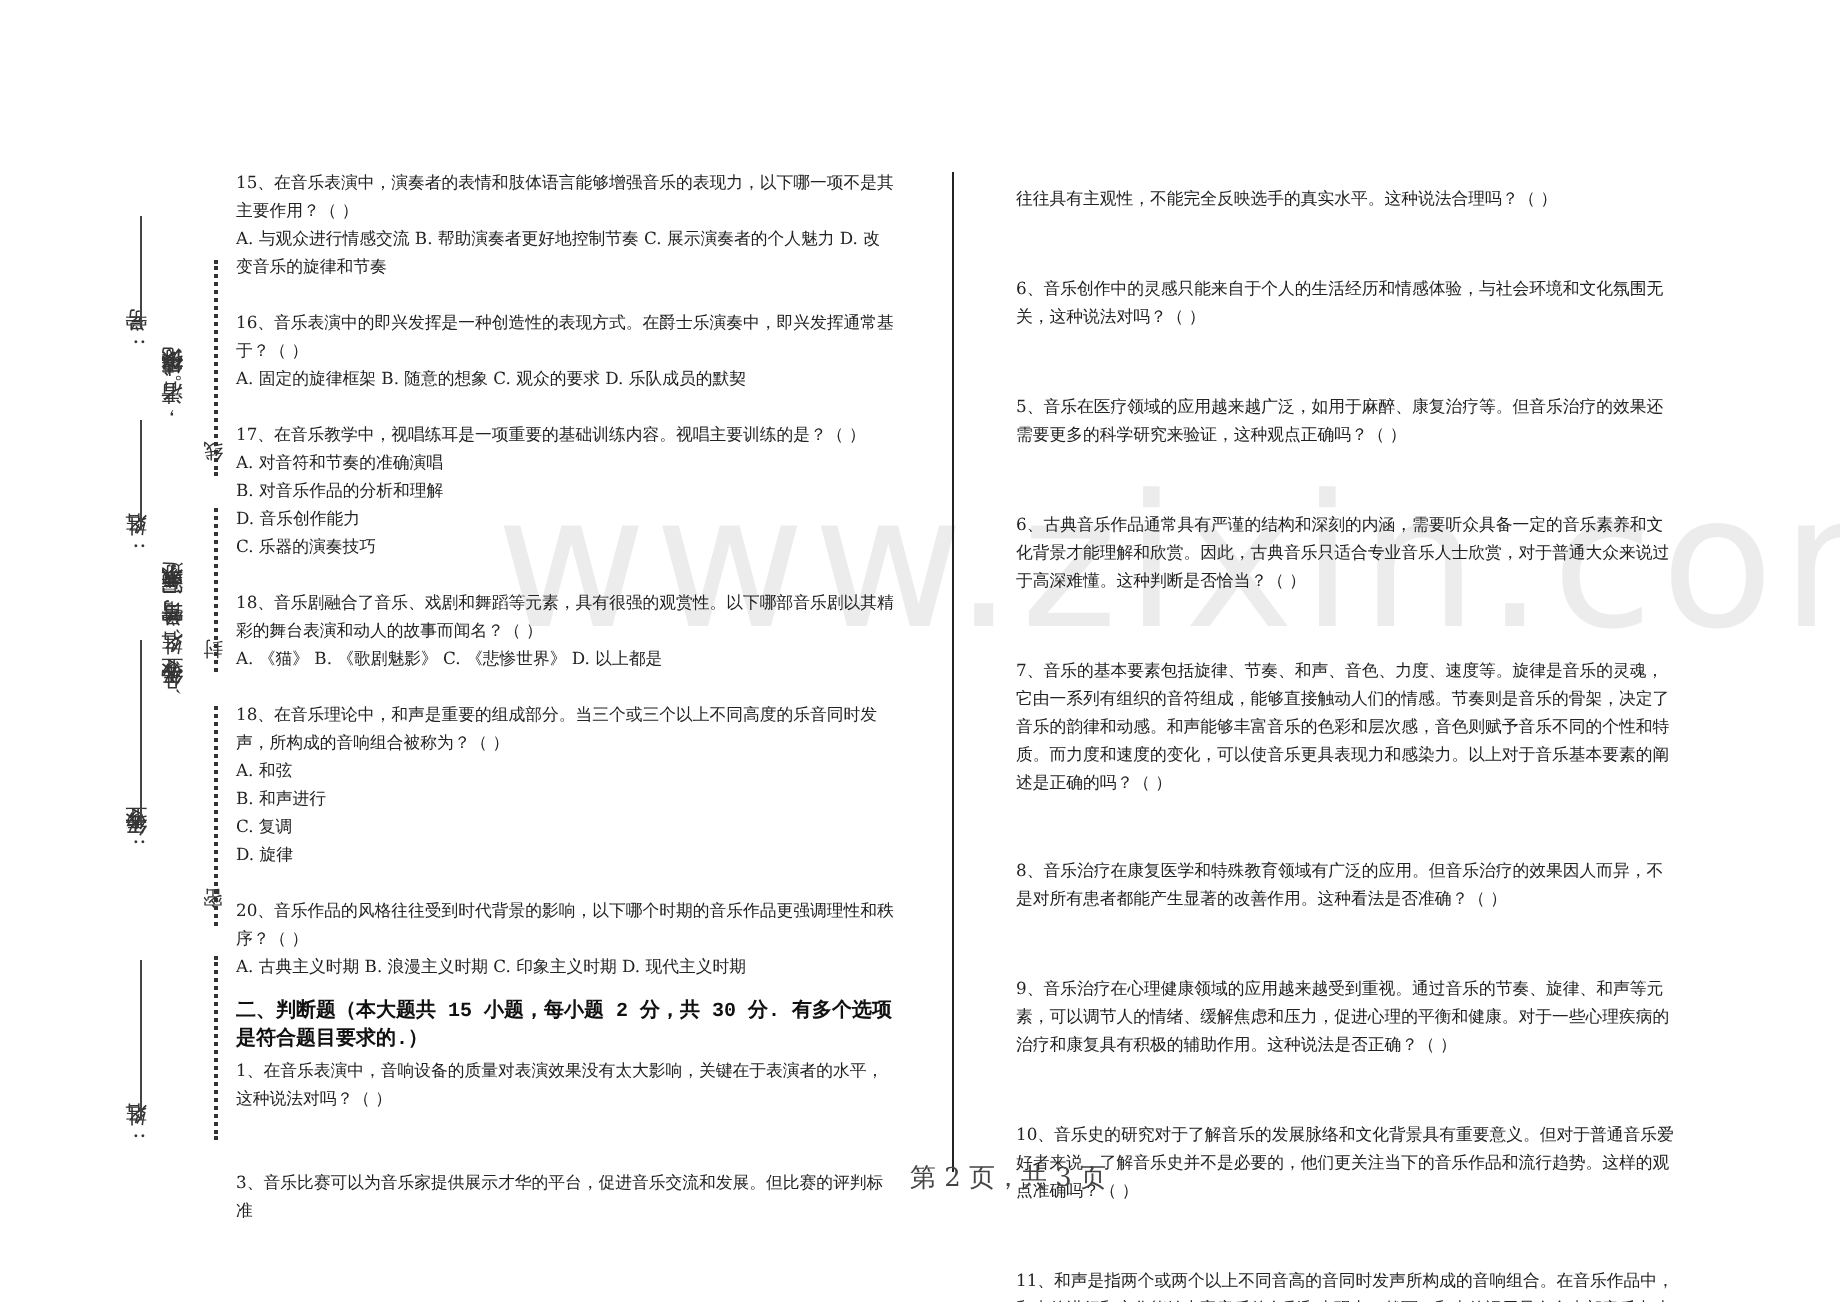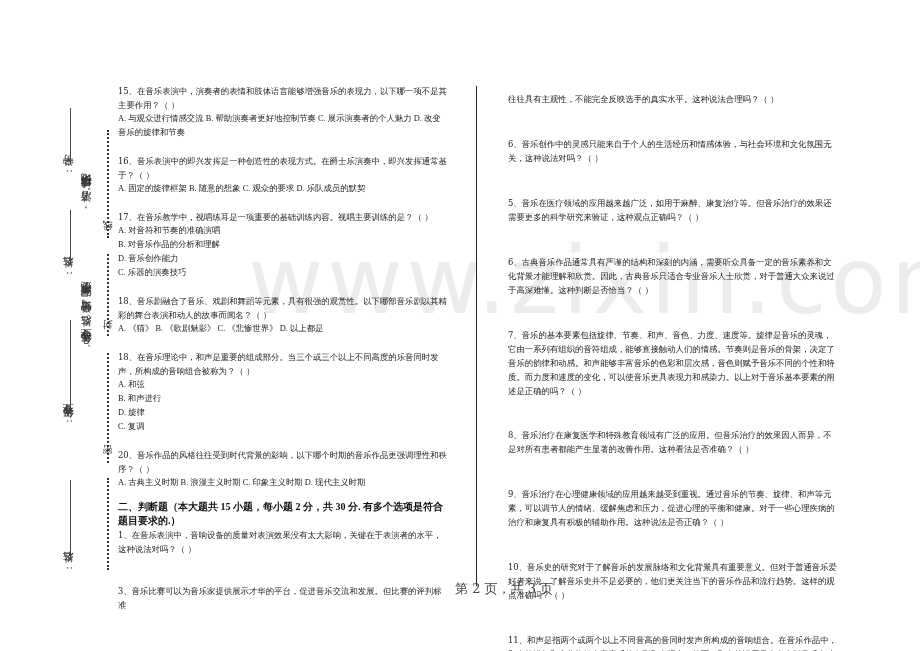--- a/index.html
+++ b/index.html
@@ -16,22 +16,22 @@
 
     
     .col { position:absolute; top:84px; font-size:8.4px; line-height:14px; color:#222; }
     .col-left { left:118px; width:330px; }
     .col-right { left:508px; width:330px; }
     .divider { position:absolute; left:476px; top:86px; height:500px; border-left:1.5px solid #222; }
 
     .q { margin:0 0 0 0; }
     .q p { margin:0; }
     .gap { height:14px; }
-    .opt { margin:0;font-family:Liberation Serif, serif; }
-    .section-title { font-family:Liberation Serif, serif; font-weight:bold;
+    .opt { margin:0; }
+    .section-title { font-family:Liberation Mono, monospace; font-weight:bold;
                      font-size:10px; line-height:14px; color:#111; margin:0; }
 
     .footer { position:absolute; left:455px; top:580px; font-size:13px; color:#444; }
 
     .watermark { position:absolute; left:248px; top:228px; font-family:"DejaVu Sans","Liberation Sans",sans-serif;
                  font-size:92px; color:rgba(200,200,200,0.35); letter-spacing:4px; pointer-events:none;
                  font-weight:normal; white-space:nowrap; }
   </style>
 </head>
 <body>
@@ -87,22 +87,22 @@
     <div class="gap"></div>
     <div class="q">
       <p>18、音乐剧融合了音乐、戏剧和舞蹈等元素，具有很强的观赏性。以下哪部音乐剧以其精彩的舞台表演和动人的故事而闻名？（ ）</p>
       <p class="opt">A. 《猫》 B. 《歌剧魅影》 C. 《悲惨世界》 D. 以上都是</p>
     </div>
     <div class="gap"></div>
     <div class="q">
       <p>18、在音乐理论中，和声是重要的组成部分。当三个或三个以上不同高度的乐音同时发声，所构成的音响组合被称为？（ ）</p>
       <p class="opt">A. 和弦</p>
       <p class="opt">B. 和声进行</p>
+      <p class="opt">C. 复调</p>
       <p class="opt">D. 旋律</p>
-      <p class="opt">C. 复调</p>
     </div>
     <div class="gap"></div>
     <div class="q">
       <p>20、音乐作品的风格往往受到时代背景的影响，以下哪个时期的音乐作品更强调理性和秩序？（ ）</p>
       <p class="opt">A. 古典主义时期 B. 浪漫主义时期 C. 印象主义时期 D. 现代主义时期</p>
     </div>
     <div class="gap" style="height:10px;"></div>
     <p class="section-title">二、判断题（本大题共 15 小题，每小题 2 分，共 30 分. 有多个选项是符合题目要求的.）</p>
     <div class="q">
       <p>1、在音乐表演中，音响设备的质量对表演效果没有太大影响，关键在于表演者的水平，这种说法对吗？（ ）</p>

